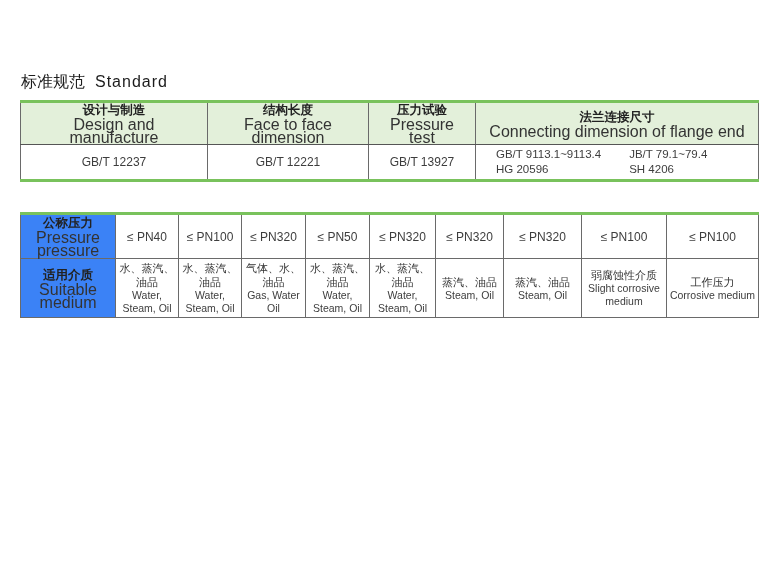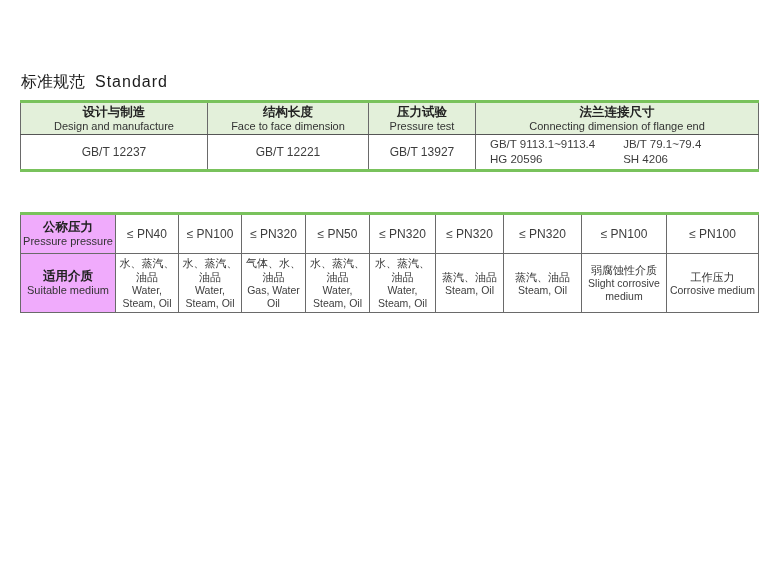--- a/index.html
+++ b/index.html
@@ -13,54 +13,54 @@
     font-size:16px;font-weight:normal;color:#1c1c1c;
   }
   .page-title .en{margin-left:10px;letter-spacing:1px;}
 
   
   table{border-collapse:collapse;table-layout:fixed;}
   #standards-table{
     position:absolute;left:20px;top:100px;width:738px;
   }
   #standards-table td{
-    text-align:center;vertical-align:middle;padding:0 4px;
+    text-align:center;vertical-align:middle;padding:0 10px;
   }
   #standards-table tr.hdr td{
     background:#e3f0da;
     border-top:3px solid #79c25c;
     border-bottom:1px solid #555;
     border-left:1px solid #6a6a6a;border-right:1px solid #6a6a6a;
     height:31px;
   }
   #standards-table tr.val td{
     border-bottom:3px solid #79c25c;
     border-left:1px solid #6a6a6a;border-right:1px solid #6a6a6a;
     height:34px;font-size:12px;color:#3d3d3d;
   }
   #standards-table tr.hdr td:first-child,
   #standards-table tr.val td:first-child{border-left:1px solid #6a6a6a;}
   .hzh{font-size:12.5px;font-weight:bold;color:#222;line-height:15px;}
-  .hen{font-size:11px;color:#333;line-height:13px;}
+  .hen{font-size:16px;color:#333;line-height:13px;}
   .flange-cell{display:flex;justify-content:flex-start;align-items:flex-start;
     padding-left:10px !important;gap:28px;}
   .flange-block{text-align:left;font-size:11.5px;color:#3d3d3d;line-height:15px;}
 
   
   #spec-table{
     position:absolute;left:20px;top:212px;width:738px;
   }
   #spec-table td,#spec-table th{
     border:1px solid #6a6a6a;text-align:center;vertical-align:middle;
     padding:1px 2px;font-weight:normal;
   }
   #spec-table tr:first-child td,#spec-table tr:first-child th{
     border-top:3px solid #79c25c;
   }
-  #spec-table th{background:#f0abfc;}
+  #spec-table th{background:#3b82f6;}
   #spec-table .r1{height:40px;}
   #spec-table .r2{height:43px;}
   #spec-table .r3{height:59px;}
   #spec-table .r4{height:40px;}
   #spec-table td{font-size:12px;color:#3d3d3d;}
   .med .zh{font-size:11px;color:#333;line-height:14px;}
   .med .en{font-size:10.5px;color:#3d3d3d;line-height:13px;}
 </style>
 </head>
 <body>

